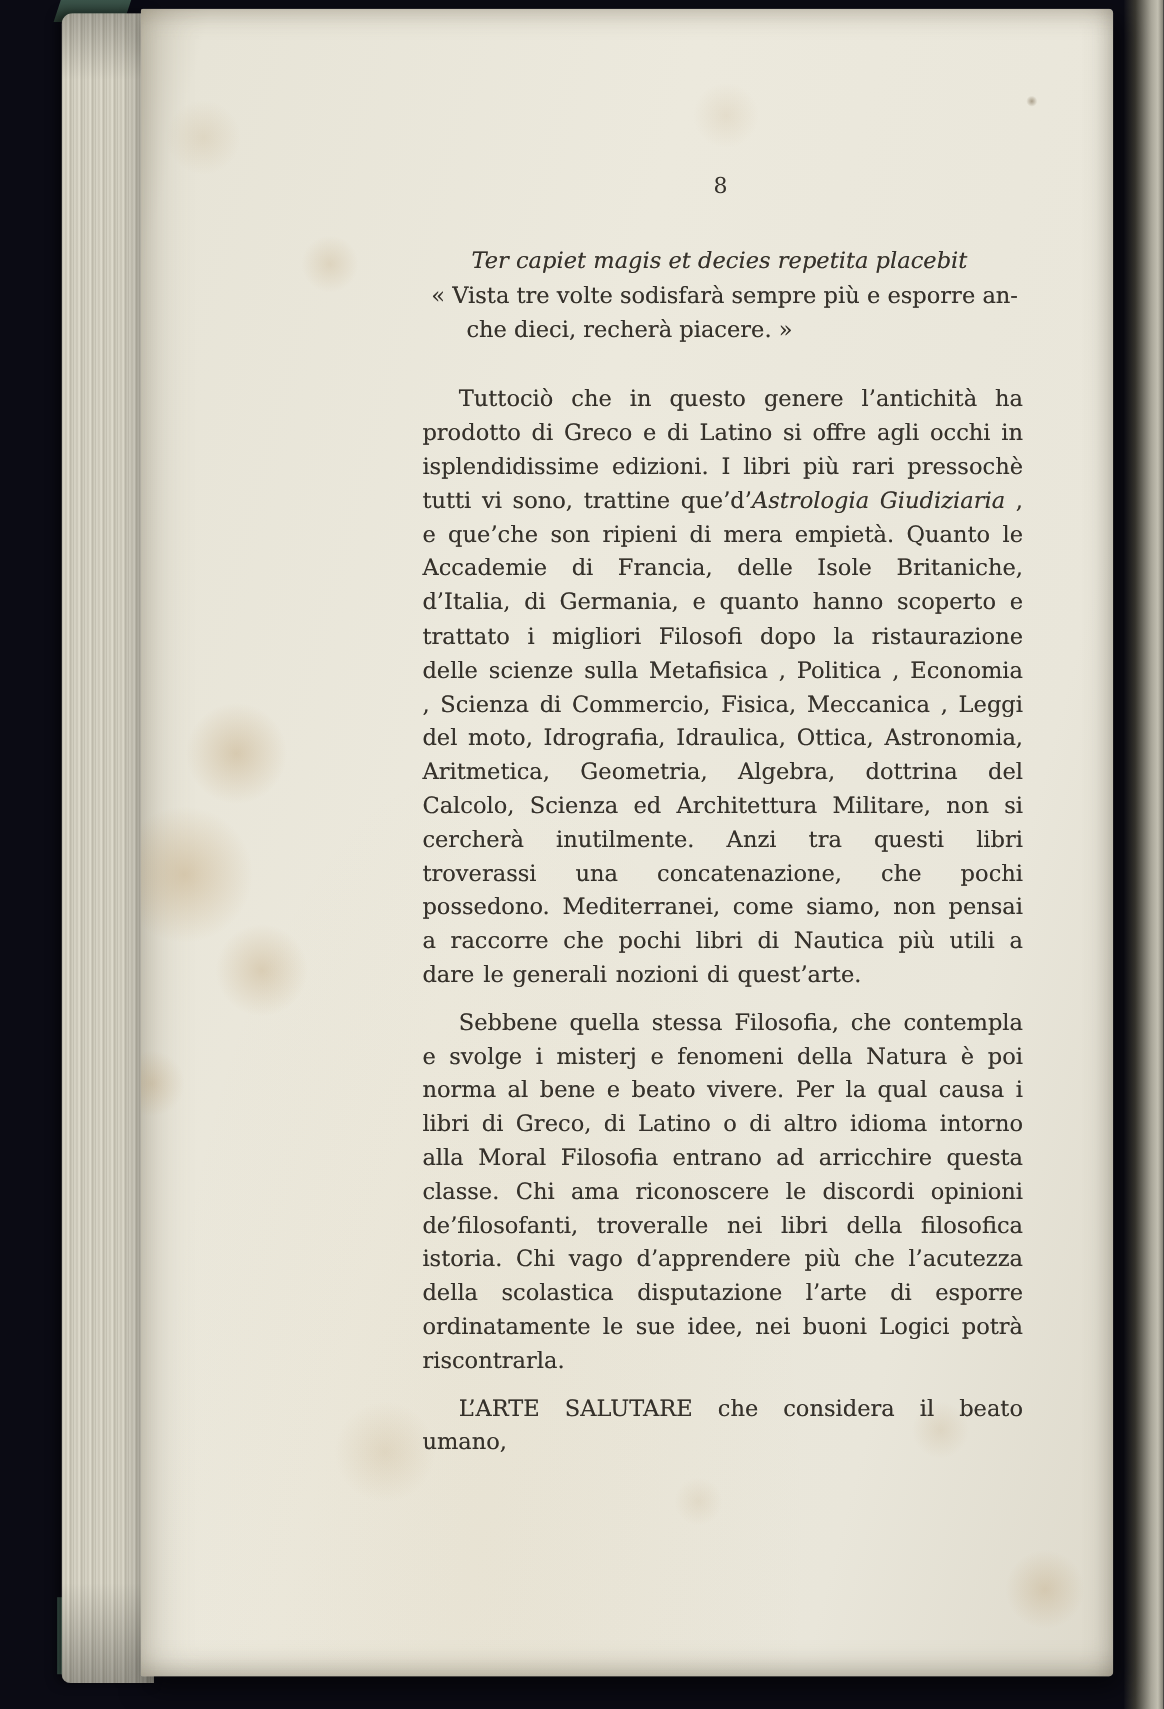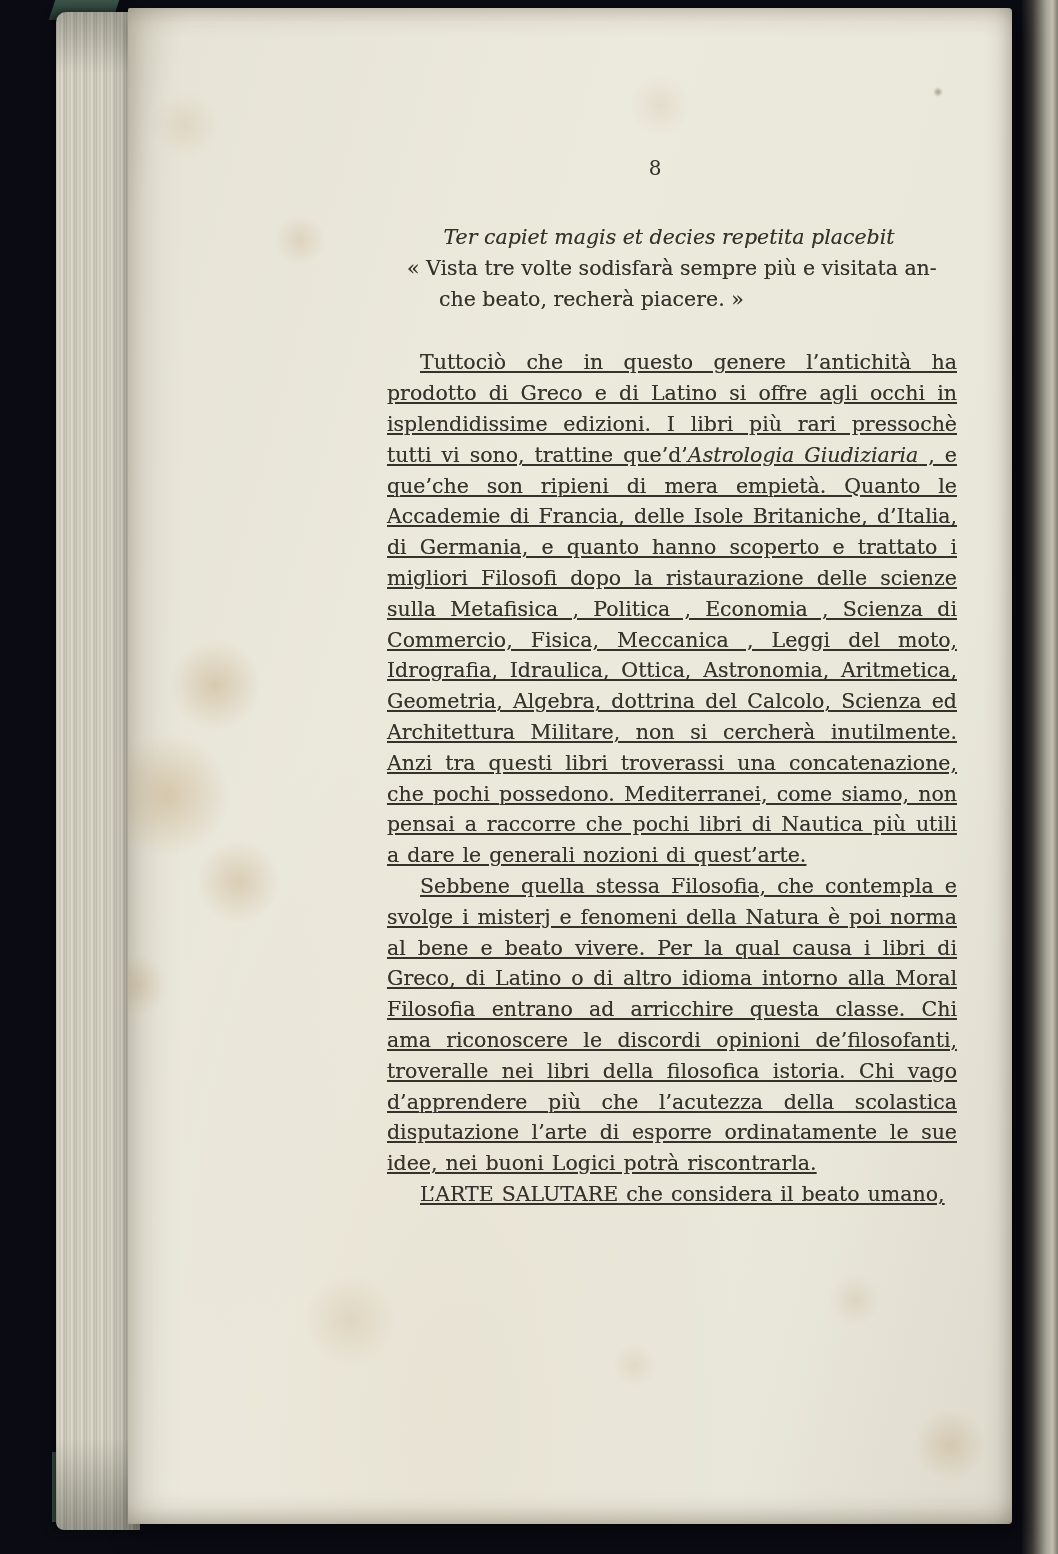--- a/index.html
+++ b/index.html
@@ -95,43 +95,42 @@
     position: absolute;
     left: 242px; top: 148px;
     width: 570px;
     text-align: center;
     font-size: 20px;
     color: #35312b;
   }
 
   .text-column {
     position: absolute;
-    left: 259px; top: 214px;
+    left: 244px; top: 214px;
     width: 570px;
     font-size: 20.5px;
     line-height: 30.8px;
     color: #35312b;
     text-shadow: 0 0 0.4px rgba(55,48,38,.55);
   }
 
   .epigraph-latin {
     font-style: italic;
     text-align: center;
     padding-right: 6px;
   }
   .quote-line-1 { padding-left: 20px; white-space: nowrap; }
   .quote-line-2 { padding-left: 52px; white-space: nowrap; }
 
   .para {
-    margin: 0;
+    margin: 12px;
     text-align: justify;
     text-indent: 33px;
     hyphens: auto;
     word-spacing: 1.5px;
-    text-decoration: underline;
   }
   .para-first { margin-top: 33px; }
 </style>
 </head>
 <body>
 
 <div class="stage">
 
   <div class="cover-edge-top"></div>
   <div class="cover-edge-bottom"></div>
@@ -140,23 +139,23 @@
 
   <div class="page">
     <div class="stains"></div>
 
     <div class="page-number">8</div>
 
     <div class="text-column">
 
       <div class="epigraph-latin">Ter capiet magis et decies repetita placebit</div>
 
-      <div class="quote-line quote-line-1">« Vista tre volte sodisfarà sempre più e visitata an-</div>
+      <div class="quote-line quote-line-1">« Vista tre volte sodisfarà sempre più e esporre an-</div>
 
-      <div class="quote-line quote-line-2">che beato, recherà piacere. »</div>
+      <div class="quote-line quote-line-2">che dieci, recherà piacere. »</div>
 
       <p class="para para-first"><span>Tuttociò che in questo genere l’antichità ha prodotto di Greco e di Latino si offre agli occhi in isplendidissime edizioni. I libri più rari pressochè tutti vi sono, trattine que’d’</span><i>Astrologia Giudiziaria</i><span> , e que’che son ripieni di mera empietà. Quanto le Accademie di Francia, delle Isole Britaniche, d’Italia, di Germania, e quanto hanno scoperto e trattato i migliori Filosofi dopo la ristaurazione delle scienze sulla Metafisica , Politica , Economia , Scienza di Commercio, Fisica, Meccanica , Leggi del moto, Idrografia, Idraulica, Ottica, Astronomia, Aritmetica, Geometria, Algebra, dottrina del Calcolo, Scienza ed Architettura Militare, non si cercherà inutilmente. Anzi tra questi libri troverassi una concatenazione, che pochi possedono. Mediterranei, come siamo, non pensai a raccorre che pochi libri di Nautica più utili a dare le generali nozioni di quest’arte.</span></p>
 
       <p class="para">Sebbene quella stessa Filosofia, che contempla e svolge i misterj e fenomeni della Natura è poi norma al bene e beato vivere. Per la qual causa i libri di Greco, di Latino o di altro idioma intorno alla Moral Filosofia entrano ad arricchire questa classe. Chi ama riconoscere le discordi opinioni de’filosofanti, troveralle nei libri della filosofica istoria. Chi vago d’apprendere più che l’acutezza della scolastica disputazione l’arte di esporre ordinatamente le sue idee, nei buoni Logici potrà riscontrarla.</p>
 
       <p class="para">L’ARTE SALUTARE che considera il beato umano,</p>
 
     </div>
   </div>
 </div>

